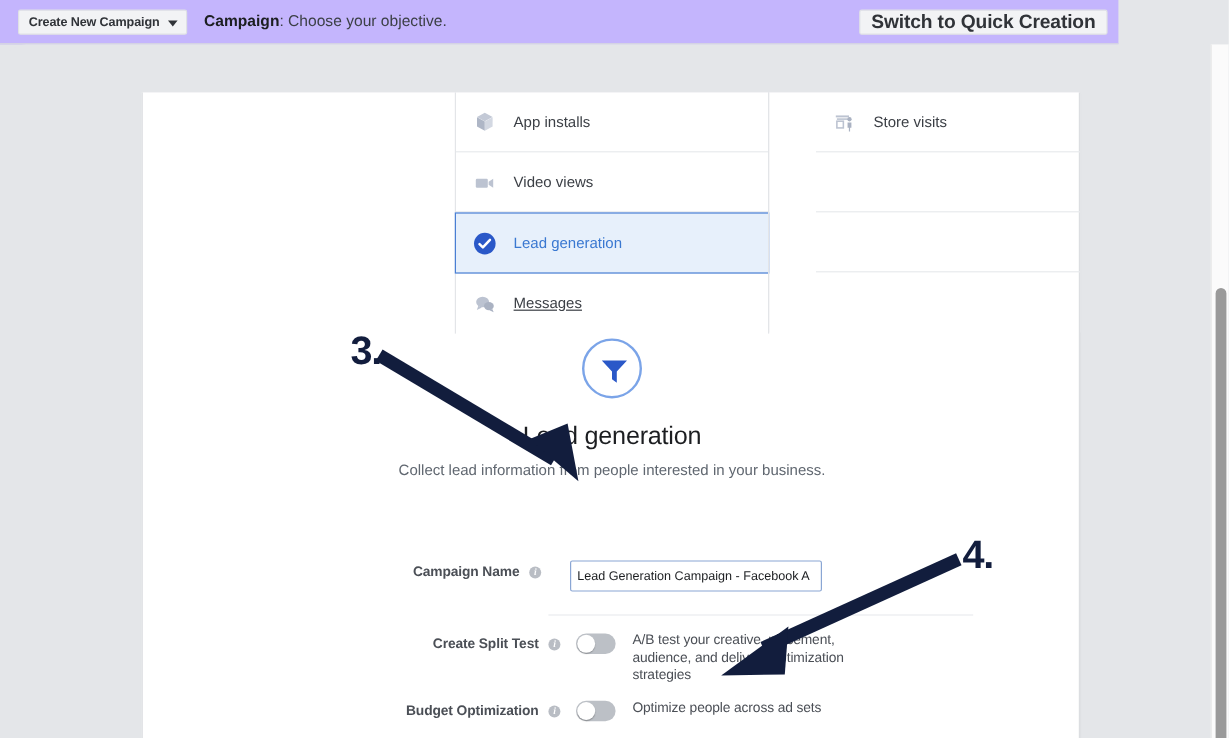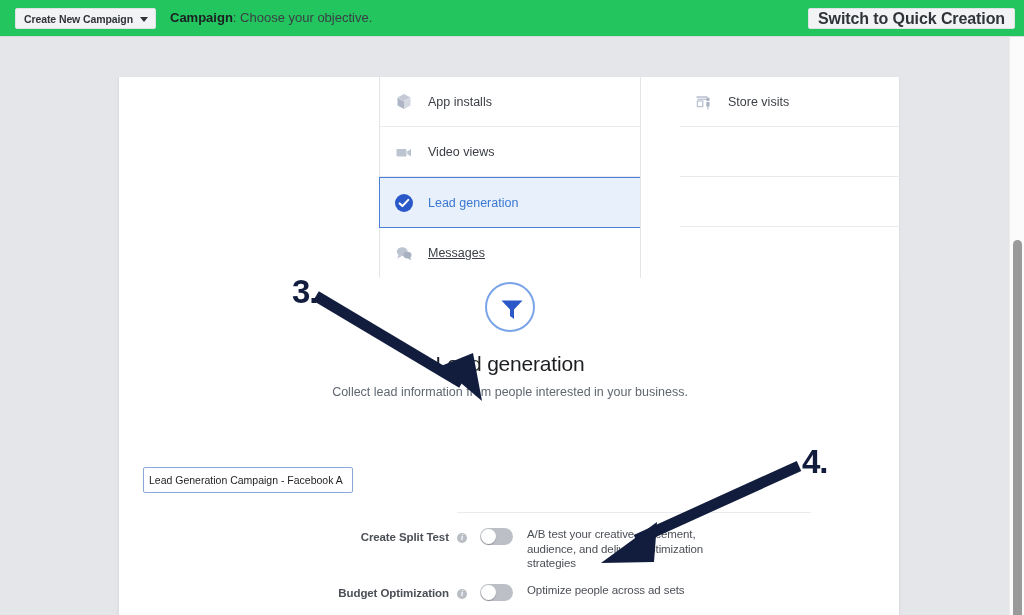--- a/index.html
+++ b/index.html
@@ -12,22 +12,22 @@
     font-family: "Liberation Sans", sans-serif;
     background: #e4e6e9;
     position: relative;
     -webkit-font-smoothing: antialiased;
   }
 
   
   .topbar {
     position: absolute;
     left: 0; top: 0;
-    width: 1024px; height: 37px;
-    background: #22c55e;
+    width: 932px; height: 37px;
+    background: #c4b5fd;
     border-bottom: 1px solid #d8dade;
   }
   .btn-create {
     position: absolute;
     left: 15px; top: 8px;
     height: 21px;
     padding: 0 22px 0 8px;
     background: #f2f3f5;
     border: 1px solid #dfe1e5;
     border-radius: 2px;
@@ -371,20 +371,24 @@
           <path d="M3.5 5.5 H24.5 L16 14.5 V24 L12 21 V14.5 Z" fill="#2a58c8"></path>
         </svg>
       </div>
       <div class="detail-title">Lead generation</div>
       <div class="detail-sub">Collect lead information from people interested in your business.</div>
     </div>
 
     <div class="form">
 
       <div class="form-row">
+        <div class="f-label">
+          <span>Campaign Name</span>
+          <span class="info-dot">i</span>
+        </div>
         <input class="name-input" type="text" value="Lead Generation Campaign - Facebook A" style="">
       </div>
 
       <div class="divider"></div>
 
       <div class="toggle-block">
 
         <div class="toggle-row">
           <div class="f-label">
             <span>Create Split Test</span>

